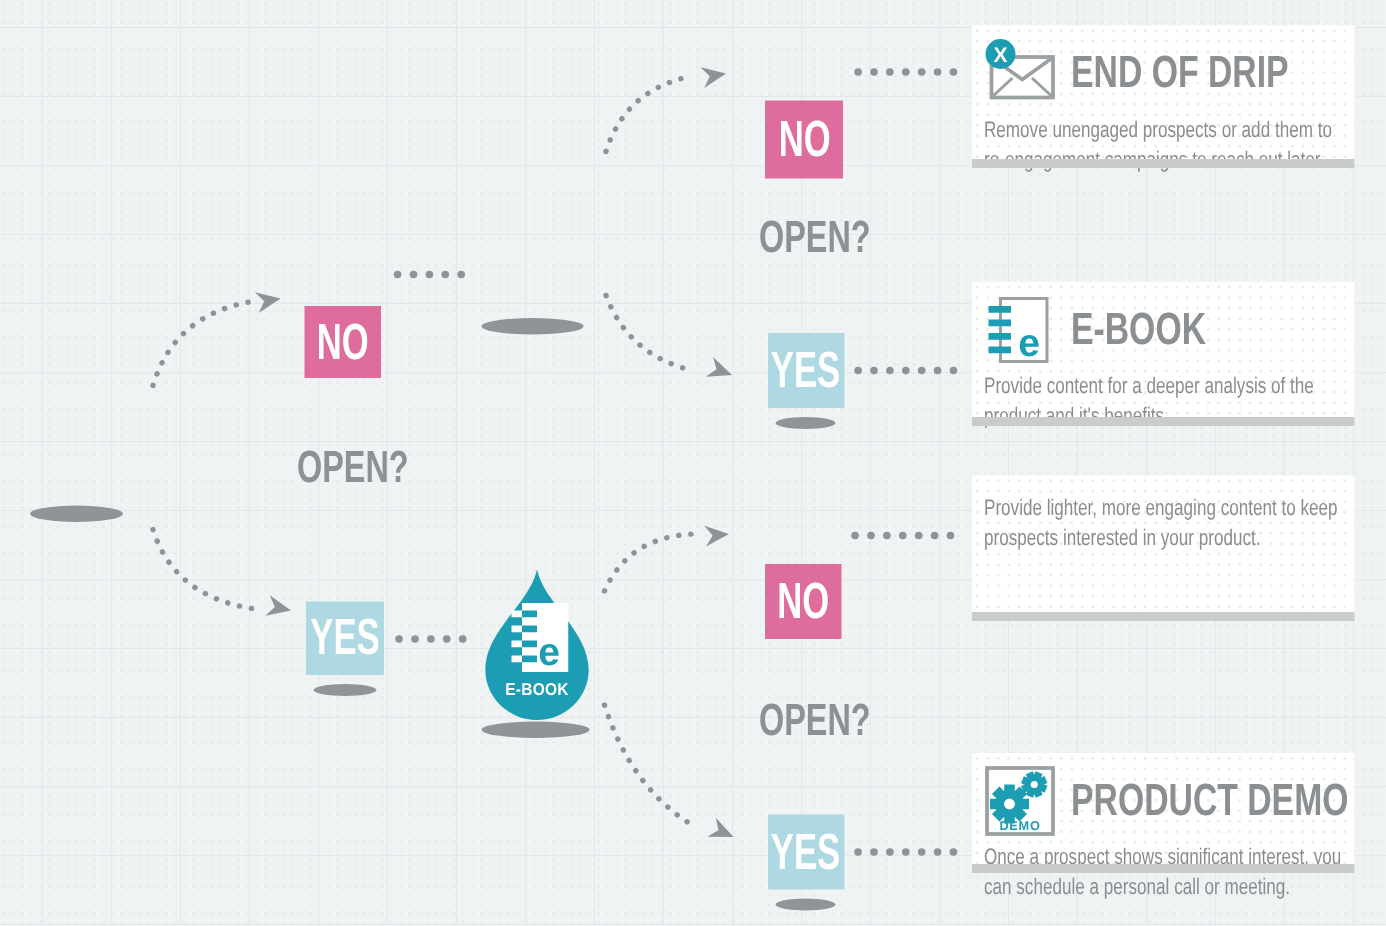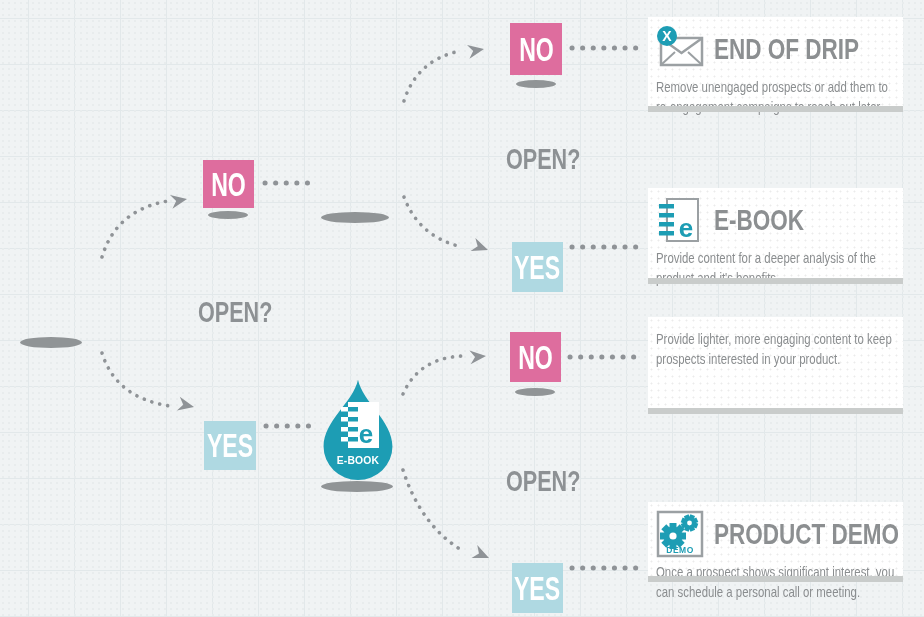--- a/index.html
+++ b/index.html
@@ -22,22 +22,22 @@
   .eshadow { position:absolute; border-radius:50%; background:var(--shadow-gray); }
 
   .drop { position:absolute; }
   .drop .dropshape { position:absolute; left:0; top:0; width:100%; height:100%; }
   .fill-teal { fill:var(--teal); }
   .drop-label { position:absolute; left:0; width:100%; text-align:center; color:#fff;
     font-weight:bold; font-size:11.5px; letter-spacing:0.2px; transform:scaleX(0.9); }
   .drop-icon { position:absolute; }
 
   .dbox { position:absolute; display:flex; align-items:center; justify-content:center; }
-  .dbox.no  { background:var(--pink); }
-  .dbox.yes { background:var(--light-blue);margin-top:20px; }
+  .dbox.no  { background:var(--pink);margin-top:44px; }
+  .dbox.yes { background:var(--light-blue); }
   .box-text { color:#fff; font-weight:bold; font-size:34px; transform:scale(0.68,1); white-space:nowrap; }
 
   .openq { position:absolute; font-weight:bold; font-size:30px; color:#8d9194;
     transform:scaleX(0.72); transform-origin:0 0; white-space:nowrap; }
 
   .card { position:absolute; left:648px; width:255px; box-sizing:border-box;
     padding:8px 6px 0 8px;
     background-color:var(--card-bg);
     background-image:radial-gradient(circle,#ebebeb 0.8px, transparent 1.2px);
     background-size:7px 7px; }

